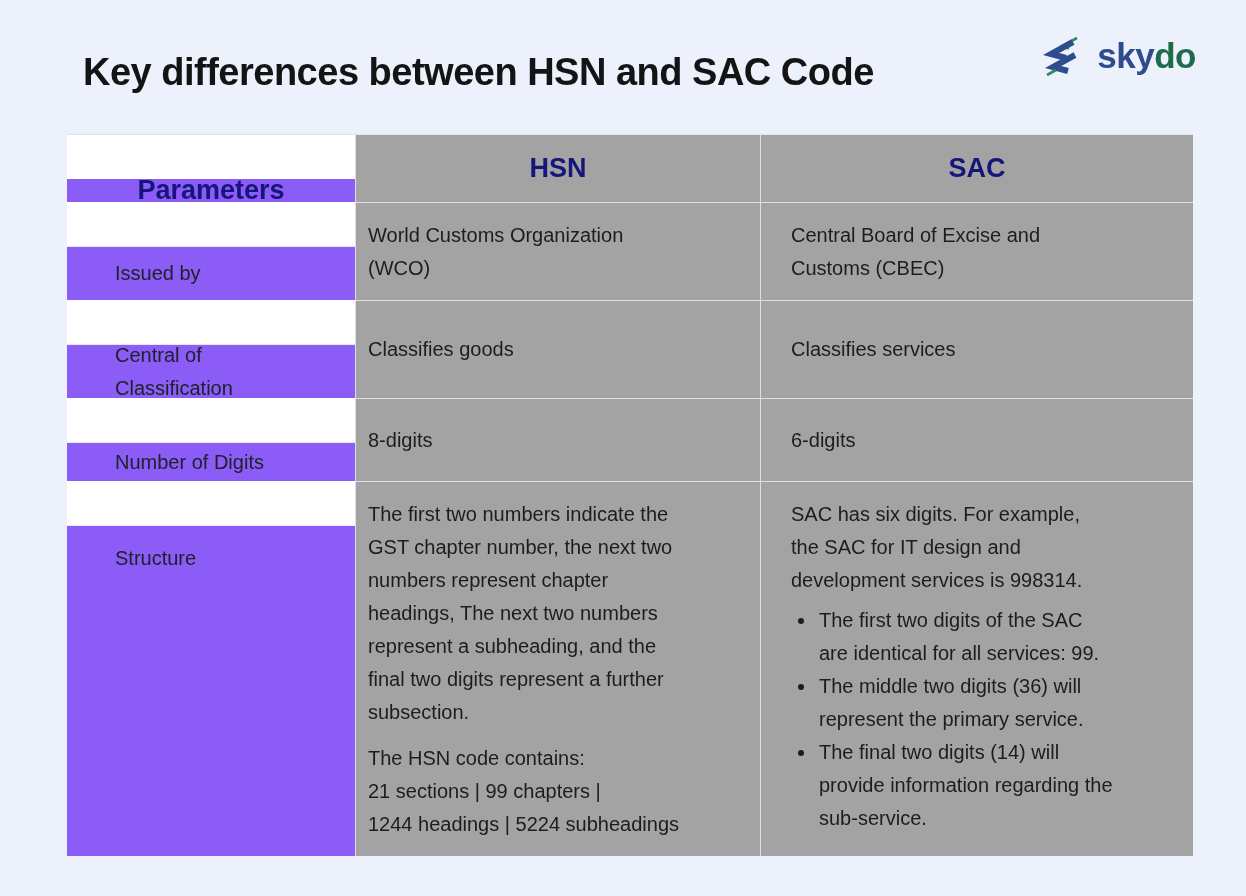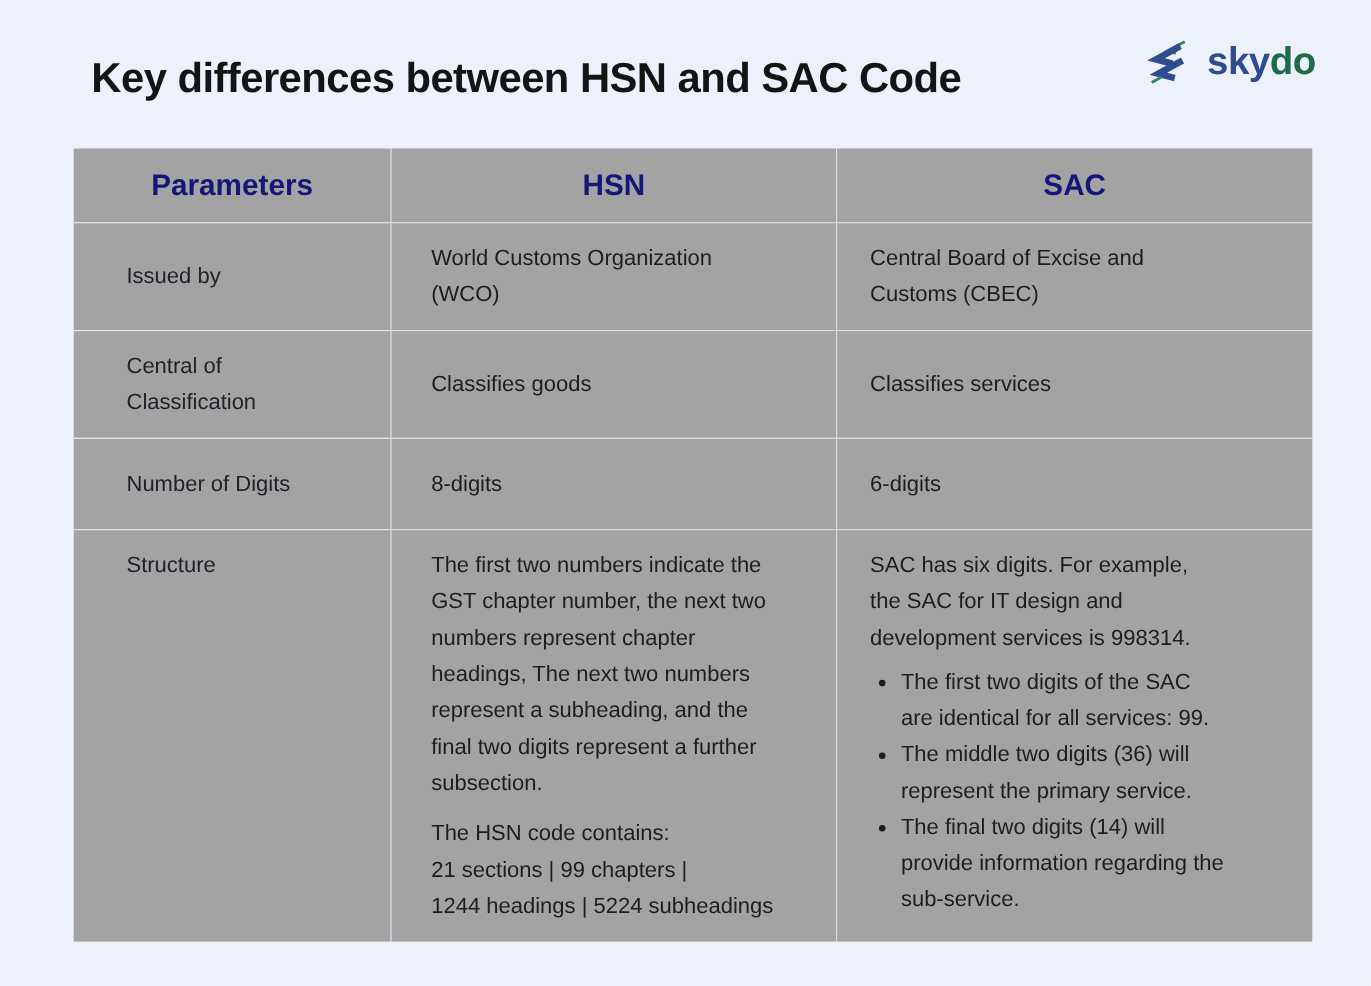--- a/index.html
+++ b/index.html
@@ -52,31 +52,32 @@
     top: 134px;
     width: 1126px;
     display: grid;
     grid-template-columns: 288px 405px 433px;
     grid-template-rows: 67px 98px 98px 83px 375px;
     background: #ffffff;
     border-top: 1px solid #e2e5f0;
   }
   .cell { overflow: hidden; }
   .cell.param {
-    background: #a3a3a3;
+    background: #8b5cf6;
     padding-left: 48px;
     padding-right: 18px;
     color: #20212b;
+    margin-top: 44px;
   }
   .cell.white {
     background: #a3a3a3;
     border-left: 1px solid #dcdfe8;
     color: #1d1d20;
   }
-  .cell.hsn { padding-left: 36px; padding-right: 24px; }
+  .cell.hsn { padding-left: 12px; padding-right: 24px; }
   .cell.sac { padding-left: 30px; padding-right: 22px; }
 
   .hrow { border-top: 1px solid #dcdfe8; }
   .cell.param.hrow { border-top: 1px solid #e4e9f8; }
 
   .cell.head {
     display: flex;
     align-items: center;
     justify-content: center;
     font-size: 27px;

